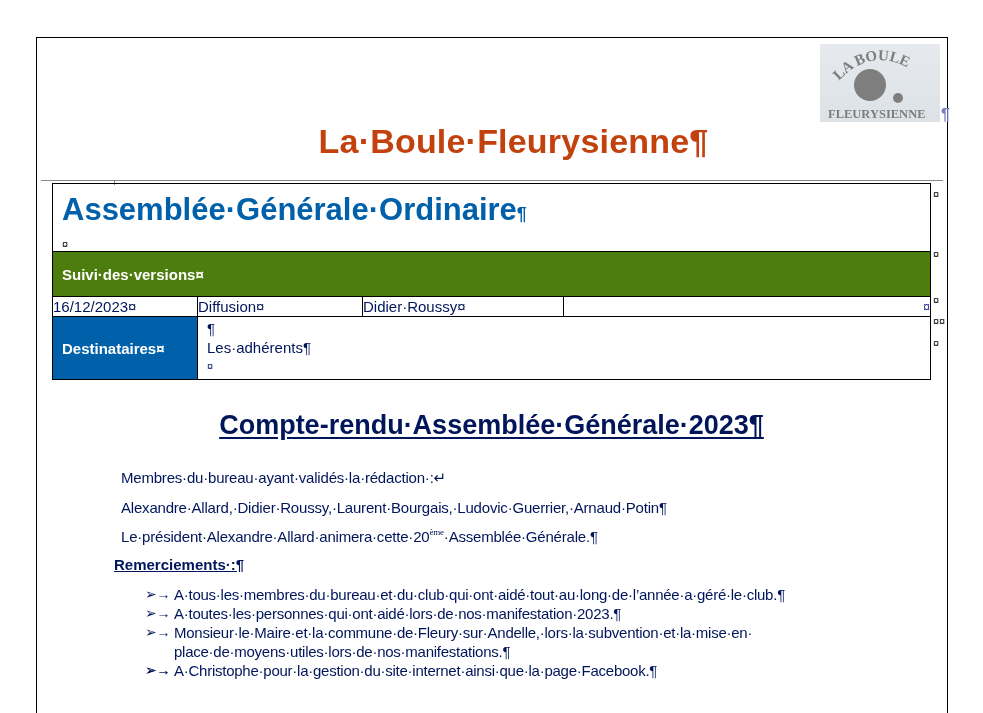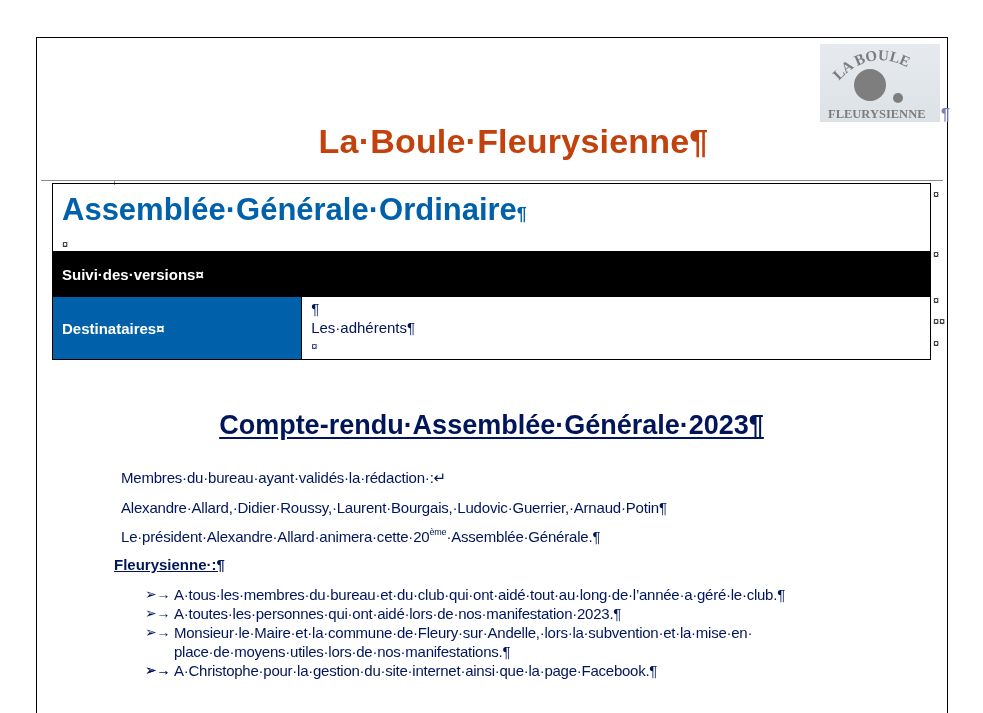--- a/index.html
+++ b/index.html
@@ -11,31 +11,31 @@
   .club-title { position:absolute; left:12px; width:983px; top:122px; text-align:center; color:#c2410c; font-size:34px; font-weight:bold; letter-spacing:0.2px; padding-left:20px; box-sizing:border-box; }
   .header-rule { position:absolute; left:41px; top:180px; width:902px; height:0; border-top:1.2px solid #8a8a8a; }
   .header-tick { position:absolute; left:114px; top:180px; height:5px; border-left:1px solid #8a8a8a; }
 
   table.info { position:absolute; left:52px; top:183px; width:879px; border-collapse:collapse; }
   table.info td { border:1.3px solid #000; padding:0; vertical-align:middle; }
   .doc-title-cell { height:58px; vertical-align:top !important; }
   .doc-title { color:#0061aa; font-size:31px; font-weight:bold; padding:3px 0 0 9px; line-height:46px; }
   .doc-title .pil { font-size:18px; }
   .cell-marker { font-size:11px; padding-left:9px; line-height:14px; color:#000; }
-  .blue-band td.band { background:#000000; color:#fff; height:44px; font-weight:bold; font-size:15px; padding-left:9px; }
+  .blue-band td.band { background:#4d7c0f; color:#fff; height:44px; font-weight:bold; font-size:15px; padding-left:9px; }
   .hdr-row td { height:18px; color:#0061aa; font-weight:bold; font-size:15px; text-align:center; }
   .data-row td { height:19px; color:#00155a; font-size:15px; padding-left:9px; }
   .data-row td.right { text-align:right; padding-right:0; color:#1c2790; font-size:12px; }
   .dest-label { background:#0061aa; color:#fff; font-weight:bold; font-size:15px; padding-left:9px !important; height:62px; width:135px;margin-left:8px; }
   .dest-value { color:#00155a; font-size:15px; padding-left:9px !important; line-height:19px; vertical-align:top !important; padding-top:2px !important; }
   .end-marker { position:absolute; left:933px; font-size:11px; color:#000; }
 
   .cr-title { position:absolute; left:0; top:410px; width:983px; text-align:center; box-sizing:border-box; color:#00155a; font-size:27px; font-weight:bold; text-decoration:underline; text-underline-offset:3px; }
   .para { position:absolute; left:114px; color:#00155a; font-size:15px; line-height:19px; letter-spacing:-0.2px;margin-left:7px; }
-  .para sup { font-size:9px; vertical-align:7px; line-height:0; }
+  .para sup { font-size:9px; vertical-align:7px; line-height:0;font-family:Liberation Serif, serif; }
   .remerc { position:absolute; left:114px; top:556px; color:#00155a; font-size:15px; font-weight:bold; text-decoration:underline; }
   ul.bullets { position:absolute; left:145px; top:585px; margin:0; padding:0; list-style:none; width:720px; color:#00155a; font-size:15px; line-height:19px; letter-spacing:-0.25px; }
   ul.bullets li { position:relative; padding-left:29px; }
   ul.bullets li .mk { position:absolute; left:0; top:0; font-size:14px; }
 </style>
 </head>
 <body>
 
 <div class="page-border"></div>
 
@@ -68,20 +68,26 @@
   <tbody>
       <tr>
     <td colspan="4" class="doc-title-cell">
       <div class="doc-title"><span>Assemblée·Générale·Ordinaire</span><span class="pil">¶</span></div>
       <div class="cell-marker">¤</div>
     </td>
   </tr>
   <tr class="blue-band">
     <td colspan="4" class="band">Suivi·des·versions¤</td>
   </tr>
+  <tr class="data-row">
+    <td>16/12/2023¤</td>
+    <td>Diffusion¤</td>
+    <td>Didier·Roussy¤</td>
+    <td class="right">¤</td>
+  </tr>
   <tr>
     <td class="dest-label">Destinataires¤</td>
     <td colspan="3" class="dest-value">
       <div>¶</div>
       <div>Les·adhérents¶</div>
       <div style="font-size:11px;">¤</div>
     </td>
   </tr>
 </tbody>
   </table>
@@ -91,21 +97,21 @@
 <span class="end-marker" style="top:294px">¤</span>
 <span class="end-marker" style="top:315px">¤¤</span>
 <span class="end-marker" style="top:337px">¤</span>
 
 <div class="cr-title">Compte-rendu·Assemblée·Générale·2023¶</div>
 
 <div class="para" style="top:468px">Membres·du·bureau·ayant·validés·la·rédaction·:↵</div>
 <div class="para" style="top:498px">Alexandre·Allard,·Didier·Roussy,·Laurent·Bourgais,·Ludovic·Guerrier,·Arnaud·Potin¶</div>
 <div class="para" style="top:527px"><span>Le·président·Alexandre·Allard·animera·cette·20</span><sup>ème</sup><span>·Assemblée·Générale.¶</span></div>
 
-<div class="remerc">Fleurysienne·:¶</div>
+<div class="remerc">Remerciements·:¶</div>
 
 <ul class="bullets">
   <li><span class="mk">➢→</span><span>A·tous·les·membres·du·bureau·et·du·club·qui·ont·aidé·tout·au·long·de·l’année·a·géré·le·club.¶</span></li>
   <li><span class="mk">➢→</span><span>A·toutes·les·personnes·qui·ont·aidé·lors·de·nos·manifestation·2023.¶</span></li>
   <li><span class="mk">➢→</span><span>Monsieur·le·Maire·et·la·commune·de·Fleury·sur·Andelle,·lors·la·subvention·et·la·mise·en· place·de·moyens·utiles·lors·de·nos·manifestations.¶</span></li>
   <li><span class="mk">➢→</span></li>
   <li><span class="mk">➢→</span><span>A·Christophe·pour·la·gestion·du·site·internet·ainsi·que·la·page·Facebook.¶</span></li>
 </ul>
 
 </body></html>

